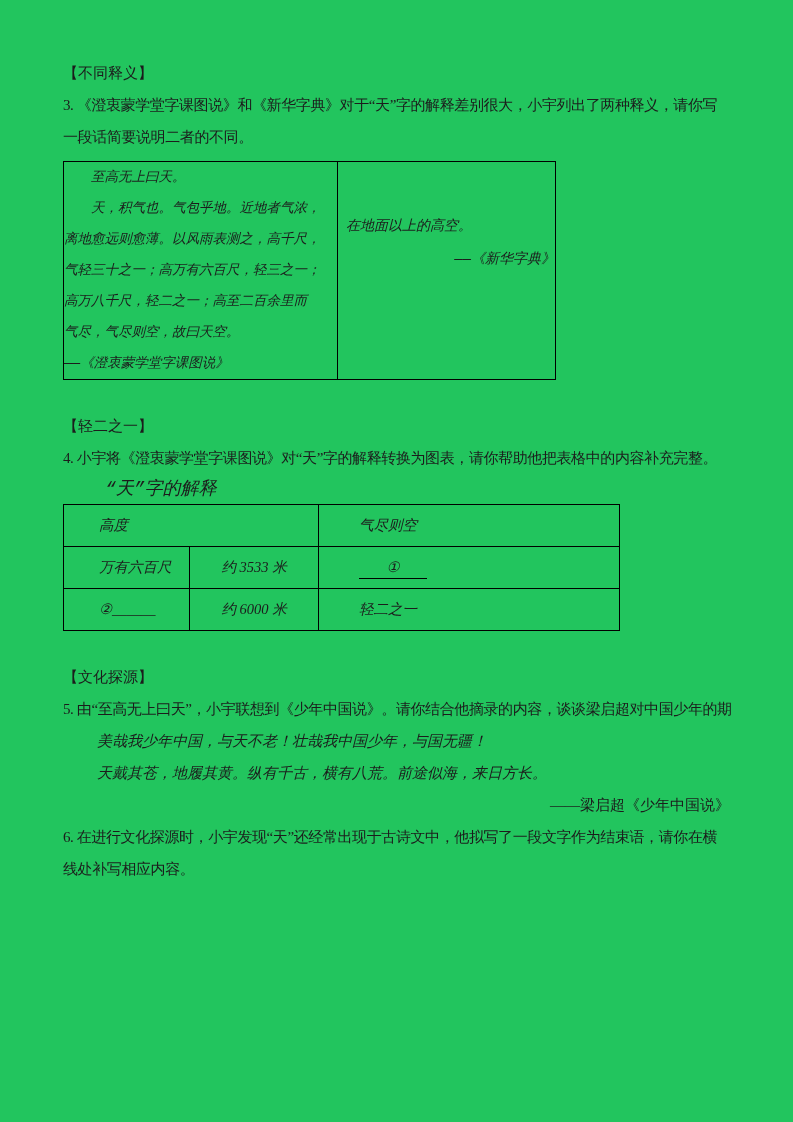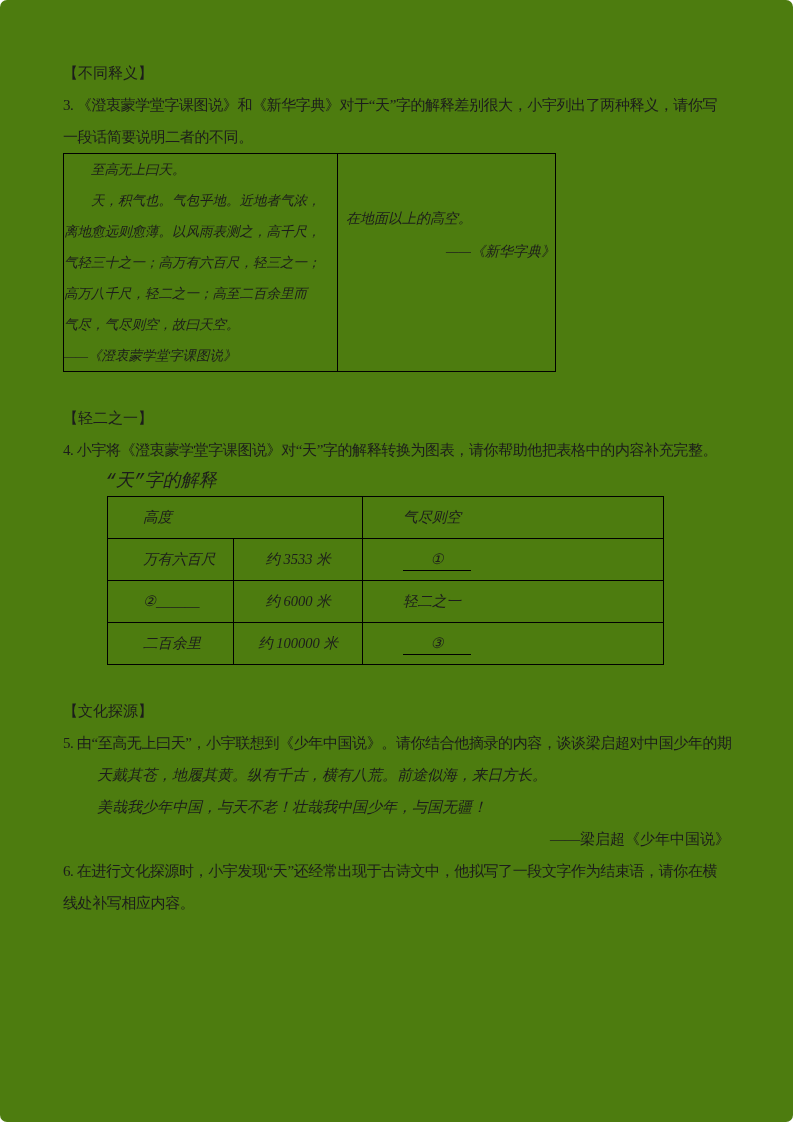--- a/index.html
+++ b/index.html
@@ -1,55 +1,54 @@
 <!DOCTYPE html>
 <html><head>
 <meta charset="utf-8">
 <style>
   * { box-sizing: border-box; }
   html, body { margin: 0; padding: 0; background: #ffffff; }
   .page {
     position: relative;
     width: 793px;
     height: 1122px;
-    background: #4d7c0f;
+    background: #22c55e;
     color: #1c1c1c;
     font-family: "Liberation Serif", "DejaVu Serif", serif;
     font-size: 15px;
     padding: 57px 63px 0 63px;
     overflow: hidden;
-    border-radius: 7px;
   }
   .line { line-height: 32px; white-space: nowrap; letter-spacing: -0.4px; }
   .section-label { line-height: 32px; letter-spacing: 0; }
   .kai { font-style: italic; }
 
   
   table.t1 {
     border-collapse: collapse;
     table-layout: fixed;
     width: 492px;
-    margin-top: 0px;
+    margin-top: 8px;
+    font-family: Liberation Mono, monospace;
   }
   table.t1 td { border: 1px solid #000; vertical-align: middle; padding: 0; }
   .t1-left  { width: 274px; padding: 8px 10px 6px 8px; }
   .t1-right { width: 218px; padding: 0 15px; }
   .t1-left .qline { line-height: 31px; font-size: 13.5px; white-space: nowrap; }
   .t1-left .ind { text-indent: 2em; }
   .t1-left .src { text-align: left; font-size: 13.5px; line-height: 31px; }
   .t1-right-inner { margin-bottom: 56px; }
   .t1-right .qline { line-height: 33px; font-size: 14px; padding-left: 8px; white-space: nowrap; }
   .t1-right .src { text-align: right; font-size: 14px; line-height: 33px; }
 
   
   table.t2 {
     border-collapse: collapse;
     table-layout: fixed;
     width: 556px;
-    margin-left: 44px;
   }
   table.t2 td {
     border: 1px solid #000;
     height: 42px;
     vertical-align: middle;
     font-size: 14.5px;
     white-space: nowrap;
   }
   .t2 .c1 { padding-left: 35px; }
   .t2 .c2 { text-align: center; }
@@ -118,31 +117,24 @@
       <td class="c2">约 3533 米</td>
       <td class="c3">
         <span class="blank">①</span>
       </td>
     </tr>
     <tr>
       <td class="c1">②______</td>
       <td class="c2">约 6000 米</td>
       <td class="c3">轻二之一</td>
     </tr>
-    <tr>
-      <td class="c1">二百余里</td>
-      <td class="c2">约 100000 米</td>
-      <td class="c3">
-        <span class="blank">③</span>
-      </td>
-    </tr>
   </tbody>
     </table>
 
   <div class="section-label mt30">【文化探源】</div>
   <div class="line">5. 由“至高无上曰天”，小宇联想到《少年中国说》。请你结合他摘录的内容，谈谈梁启超对中国少年的期</div>
+  <div class="quote-line kai">美哉我少年中国，与天不老！壮哉我中国少年，与国无疆！</div>
   <div class="quote-line kai">天戴其苍，地履其黄。纵有千古，横有八荒。前途似海，来日方长。</div>
-  <div class="quote-line kai">美哉我少年中国，与天不老！壮哉我中国少年，与国无疆！</div>
   <div class="src-right">——梁启超《少年中国说》</div>
   <div class="line">6. 在进行文化探源时，小宇发现“天”还经常出现于古诗文中，他拟写了一段文字作为结束语，请你在横</div>
   <div class="line">线处补写相应内容。</div>
 
 </div>
 
 </body></html>

